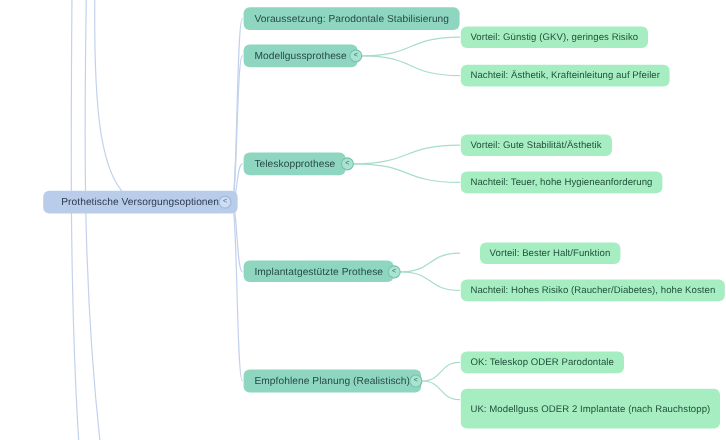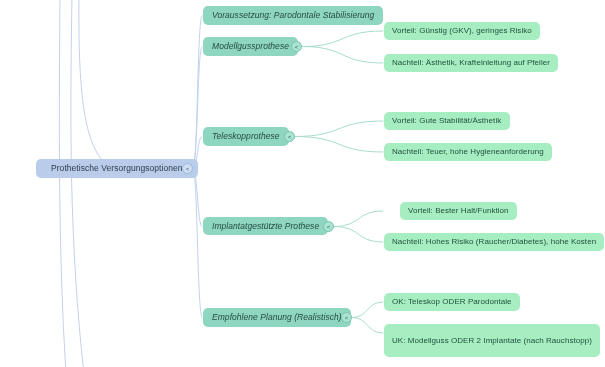--- a/index.html
+++ b/index.html
@@ -56,21 +56,20 @@
     padding: 0 15px;
     height: 19px;
   }
 
   .node.branch {
     background: #8ed6c0;
     color: #274b45;
     font-size: 8.5px;
     padding: 5px 9px;
     height: 19px;
-    font-style: italic;
   }
 
   .node.leaf {
     background: #a6eec2;
     color: #21503a;
     font-size: 8px;
     padding: 0 8px;
     height: 18px;
     text-align: center;
   }

